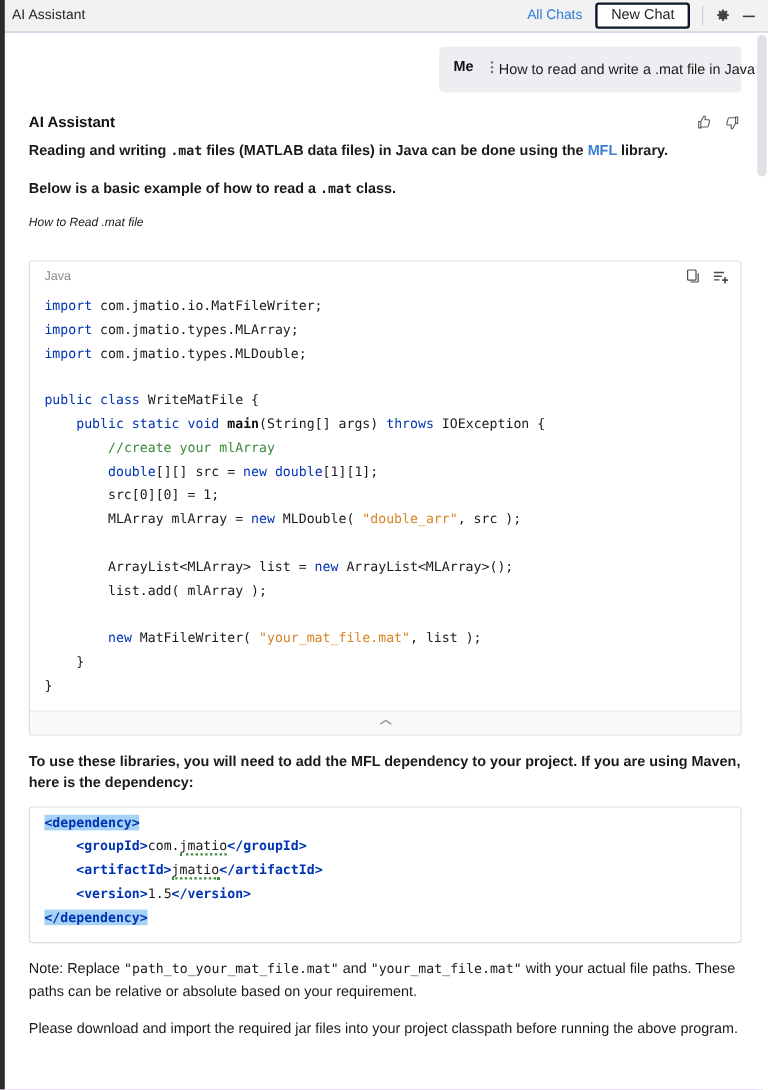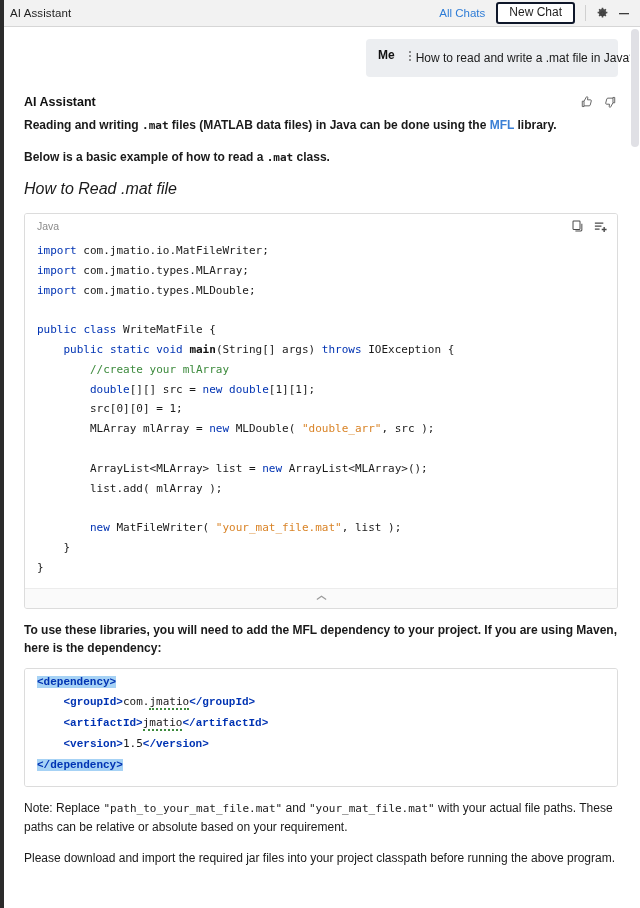--- a/index.html
+++ b/index.html
@@ -205,24 +205,24 @@
   .para.tight { margin-bottom: 11px; }
   .para .mono {
     font-family: "DejaVu Sans Mono", monospace;
     font-size: 11px;
   }
   .link-inline {
     color: #3a7fd5;
     cursor: pointer;
   }
   .subhead-italic {
-    font-size: 16px;
+    font-size: 10px;
     font-style: italic;
     color: #1a1a1a;
-    margin-bottom: 15px;
+    margin-bottom: 26px;
   }
 
   
   .code-card {
     border: 1px solid #dcdcdc;
     border-radius: 3px;
     background: #ffffff;
     margin-bottom: 12px;
     overflow: hidden;
   }
@@ -257,21 +257,21 @@
     line-height: 19.8px;
     color: #1a1a1a;
     white-space: pre;
     overflow: hidden;
     background: #ffffff;
   }
   .kw   { color: #0033b3; }
   .cm   { color: #3c8a3c; }
   .str  { color: #d98326; }
   .fn   { color: #111111; font-weight: bold; margin-top: 32px; }
-  .tagname { color: #0033b3; font-weight: bold; font-family: Liberation Mono, monospace; }
+  .tagname { color: #0033b3; font-weight: bold; }
   .sel  { background: #a6d2f5; }
   .squig {
     border-bottom: 2px dotted #3c8a3c;
     padding-bottom: 0px;
   }
 
   .code-foot {
     height: 20px;
     background: #fafafa;
     border-top: 1px solid #ececec;

